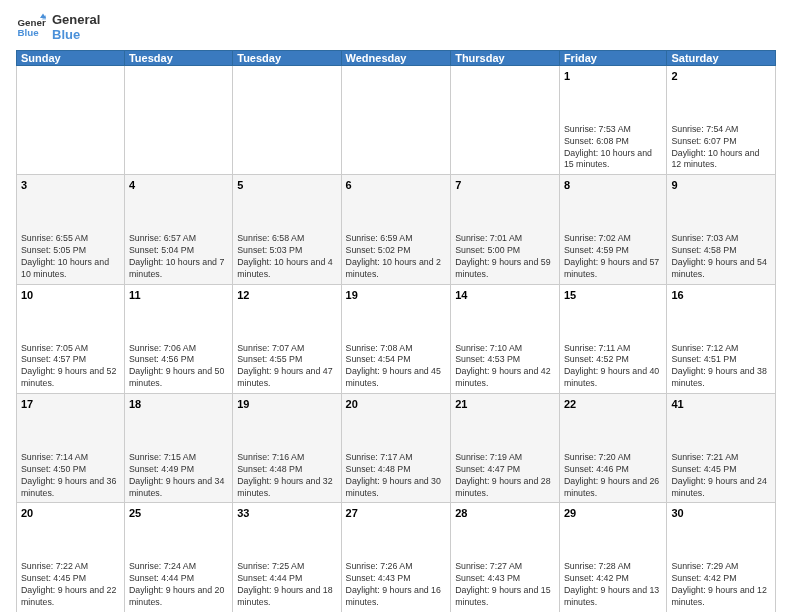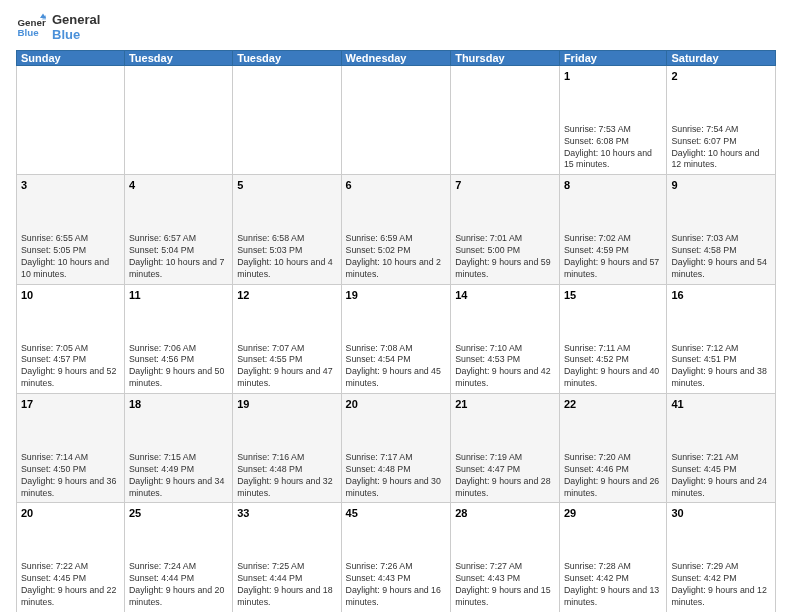--- a/index.html
+++ b/index.html
@@ -233,21 +233,21 @@
           </td>
           <td>
             <span class="day-num">25</span>
             <div class="day-info">Sunrise: 7:24 AM<br>Sunset: 4:44 PM<br>Daylight: 9 hours and 20 minutes.</div>
           </td>
           <td>
             <span class="day-num">33</span>
             <div class="day-info">Sunrise: 7:25 AM<br>Sunset: 4:44 PM<br>Daylight: 9 hours and 18 minutes.</div>
           </td>
           <td>
-            <span class="day-num">45</span>
+            <span class="day-num">27</span>
             <div class="day-info">Sunrise: 7:26 AM<br>Sunset: 4:43 PM<br>Daylight: 9 hours and 16 minutes.</div>
           </td>
           <td>
             <span class="day-num">28</span>
             <div class="day-info">Sunrise: 7:27 AM<br>Sunset: 4:43 PM<br>Daylight: 9 hours and 15 minutes.</div>
           </td>
           <td>
             <span class="day-num">29</span>
             <div class="day-info">Sunrise: 7:28 AM<br>Sunset: 4:42 PM<br>Daylight: 9 hours and 13 minutes.</div>
           </td>

